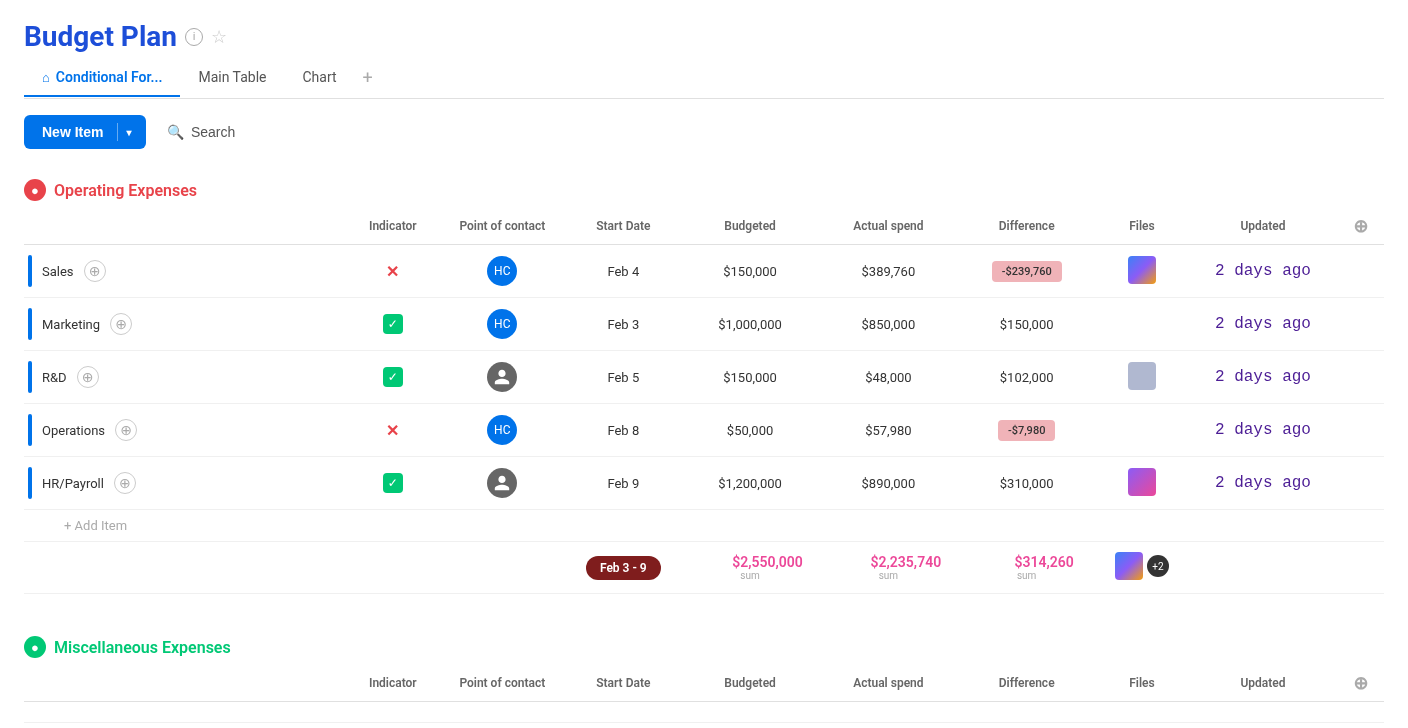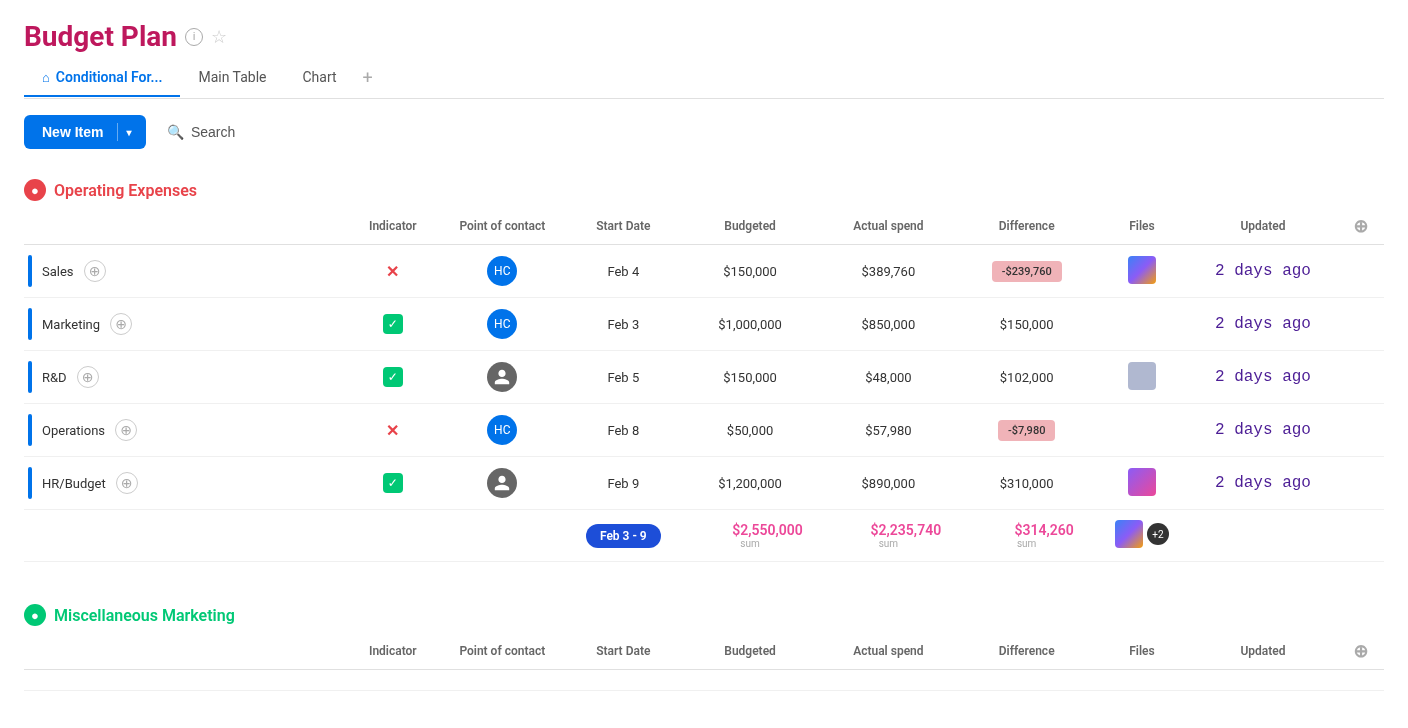--- a/index.html
+++ b/index.html
@@ -1,21 +1,21 @@
 <!DOCTYPE html>
 <html><head>
   <meta charset="utf-8">
   <style>
     * { box-sizing: border-box; margin: 0; padding: 0; }
     body { font-family: -apple-system, BlinkMacSystemFont, 'Segoe UI', Roboto, sans-serif; background: #fff; color: #333; font-size: 14px; }
 
     .page { padding: 20px 24px; }
 
     .page-header { margin-bottom: 4px; display: flex; align-items: center; gap: 8px; }
-    .page-title { font-size: 28px; font-weight: 700; color: #be185d; }
+    .page-title { font-size: 28px; font-weight: 700; color: #1d4ed8; }
     .info-icon { width: 18px; height: 18px; border-radius: 50%; border: 1.5px solid #aaa; display: inline-flex; align-items: center; justify-content: center; font-size: 11px; color: #aaa; cursor: pointer; }
     .star-icon { font-size: 18px; color: #ccc; cursor: pointer; }
 
     .board-desc { font-size: 12px; color: #aaa; margin-bottom: 10px; cursor: pointer; }
 
     .tabs { display: flex; align-items: center; border-bottom: 1px solid #e0e0e0; margin-bottom: 16px; gap: 0; }
     .tab { padding: 10px 18px; font-size: 14px; color: #555; cursor: pointer; border-bottom: 2px solid transparent; margin-bottom: -1px; display: flex; align-items: center; gap: 6px; white-space: nowrap; }
     .tab.active { color: #0073ea; border-bottom: 2px solid #0073ea; font-weight: 600; }
     .tab-home-icon { font-size: 13px; }
     .tab-add { font-size: 18px; color: #aaa; padding: 10px 8px; cursor: pointer; }
@@ -79,21 +79,21 @@
     .file-thumb { width: 28px; height: 28px; border-radius: 4px; display: inline-block; }
     .file-gradient1 { background: linear-gradient(135deg, #8b5cf6, #ec4899); }
     .file-gradient2 { background: linear-gradient(135deg, #3b82f6, #8b5cf6, #f59e0b); }
     .file-img { background: #b0b8d0; }
 
     .updated-text { font-size: 16px; color: #4c1d95; font-family: Liberation Mono, monospace; }
 
     .add-item-row td { padding: 8px 0 8px 40px; color: #aaa; font-size: 13px; cursor: pointer; text-align: left; }
 
     .summary-row td { padding: 10px 4px; text-align: center; vertical-align: middle; }
-    .summary-row .date-badge { background: #1d4ed8; color: #fff; border-radius: 20px; padding: 5px 14px; font-size: 12px; font-weight: 600; display: inline-block; }
+    .summary-row .date-badge { background: #7f1d1d; color: #fff; border-radius: 20px; padding: 5px 14px; font-size: 12px; font-weight: 600; display: inline-block; }
     .summary-row .sum-amount { font-size: 14px; font-weight: 600; color: #ec4899; margin-left: 35px; }
     .summary-row .sum-label { font-size: 10px; color: #aaa; display: block; }
 
     .files-group { display: inline-flex; align-items: center; gap: 2px; }
     .files-count-badge { width: 22px; height: 22px; border-radius: 50%; background: #333; color: #fff; font-size: 10px; display: inline-flex; align-items: center; justify-content: center; margin-left: 2px; }
 
     .col-add-btn { color: #aaa; font-size: 18px; cursor: pointer; }
 
     .name-cell-wrapper { display: flex; align-items: center; gap: 6px; }
 
@@ -249,38 +249,41 @@
     <td><span class="amount-text">$57,980</span></td>
     <td><span class="diff-neg">-$7,980</span></td>
     <td></td>
     <td><span class="updated-text">2 days ago</span></td>
     <td></td>
   </tr>
             <tr>
     <td style="text-align:left; padding-left:4px;">
       <div class="name-cell-wrapper">
         <div class="row-bar blue"></div>
-        <span class="row-name-text">HR/Budget</span>
+        <span class="row-name-text">HR/Payroll</span>
         <div class="add-sub-btn">⊕</div>
       </div>
     </td>
     <td><div class="indicator-check">✓</div></td>
     <td><div class="avatar gray">
       <svg width="18" height="18" viewBox="0 0 24 24" fill="white">
                     <path d="M12 12c2.7 0 4.8-2.1 4.8-4.8S14.7 2.4 12 2.4 7.2 4.5 7.2 7.2 9.3 12 12 12zm0 2.4c-3.2 0-9.6 1.6-9.6 4.8v2.4h19.2v-2.4c0-3.2-6.4-4.8-9.6-4.8z"></path>
                   </svg>
     </div></td>
     <td><span class="date-text">Feb 9</span></td>
     <td><span class="amount-text">$1,200,000</span></td>
     <td><span class="amount-text">$890,000</span></td>
     <td><span class="diff-pos">$310,000</span></td>
     <td><div class="file-thumb file-gradient1"></div></td>
     <td><span class="updated-text">2 days ago</span></td>
     <td></td>
   </tr>
+            <tr class="add-item-row">
+              <td colspan="10"><span class="add-item-link">+ Add Item</span></td>
+            </tr>
           </tbody>
       </table>
     </div>
 
     <div class="table-wrap">
       <table>
         <colgroup>
           <col class="col-name">
           <col class="col-indicator">
           <col class="col-poc">
@@ -324,21 +327,21 @@
         </tbody>
       </table>
     </div>
   </div>
 
   <div class="section-spacer"></div>
 
   <div class="section">
     <div class="section-header-row">
       <div class="section-toggle green">●</div>
-      <span class="section-title green">Miscellaneous Marketing</span>
+      <span class="section-title green">Miscellaneous Expenses</span>
     </div>
 
     <div class="table-wrap">
       <table>
         <colgroup>
           <col class="col-name">
           <col class="col-indicator">
           <col class="col-poc">
           <col class="col-startdate">
           <col class="col-budgeted">

